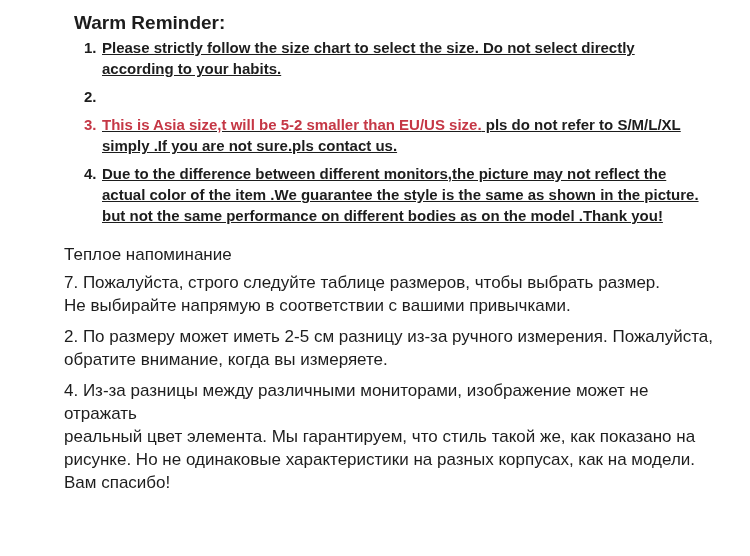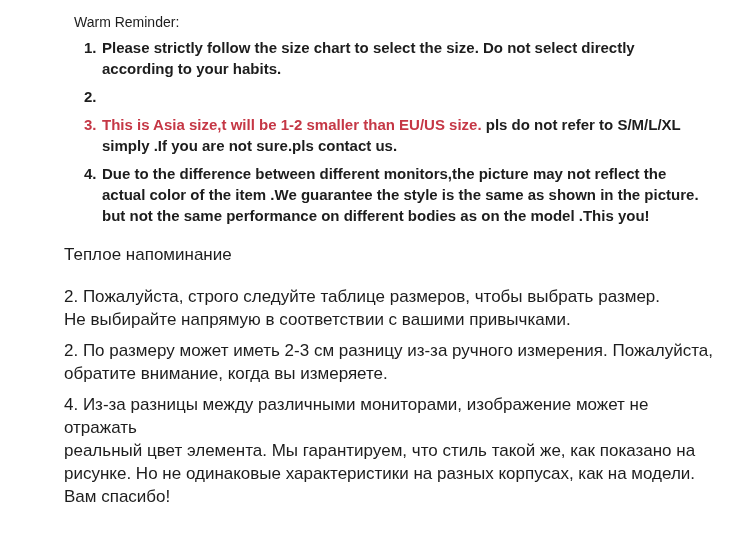--- a/index.html
+++ b/index.html
@@ -21,54 +21,55 @@
   }
   
   .en {
     padding: 12px 30px 0 74px;
     font-family: "Liberation Sans", sans-serif;
     font-weight: bold;
     font-size: 15px;
     line-height: 21px;
   }
   .en-title {
-    font-size: 14px;
-    font-weight: normal;
+    font-size: 19px;
+    font-weight: bold;
     margin: 0 0 4px 0;
   }
   .en-list {
     list-style: none;
     padding-left: 10px;
   }
   .en-item {
     display: flex;
     margin-bottom: 7px;
   }
   .en-item .num {
     flex: 0 0 auto;
     min-width: 13px;
     margin-right: 5px;
   }
   .txt {
     white-space: pre-line;
+    text-decoration: underline;
   }
   .red { color: var(--red-color); }
   .num.red-num { color: var(--red-color); }
   
   .ru {
     padding: 10px 28px 0 64px;
     font-family: "Liberation Sans", sans-serif;
     font-weight: normal;
     font-size: 17px;
     line-height: 23px;
   }
   .ru-title {
     font-size: 17px;
     font-weight: normal;
-    margin: 0 0 19px 0;
+    margin: 0 0 5px 0;
   }
   .ru-item {
     margin-bottom: 8px;
     white-space: pre-line;
   }
 </style>
 </head>
 <body>
 
 <div class="page">
@@ -79,37 +80,37 @@
       <li class="en-item">
           <span class="num">1.</span>
           <div class="txt"><span class="red"></span><span>Please strictly follow the size chart to select the size. Do not select directly
 according to your habits.</span></div>
         </li>
       <li class="en-item">
           <span class="num">2.</span>
         </li>
       <li class="en-item">
           <span class="num red-num">3.</span>
-          <div class="txt"><span class="red">This is Asia size,t will be 1-2 smaller than EU/US size.</span><span> pls do not refer to S/M/L/XL
+          <div class="txt"><span class="red">This is Asia size,t will be 5-2 smaller than EU/US size.</span><span> pls do not refer to S/M/L/XL
 simply .If you are not sure.pls contact us.</span></div>
         </li>
       <li class="en-item">
           <span class="num">4.</span>
           <div class="txt"><span class="red"></span><span>Due to the difference between different monitors,the picture may not reflect the
 actual color of the item .We guarantee the style is the same as shown in the picture.
-but not the same performance on different bodies as on the model .This you!</span></div>
+but not the same performance on different bodies as on the model .Thank you!</span></div>
         </li>
     </ol>
   </section>
 
   <section class="ru">
     <h2 class="ru-title">Теплое напоминание</h2>
-    <div class="ru-item"><span class="red"></span><span>2. Пожалуйста, строго следуйте таблице размеров, чтобы выбрать размер.
+    <div class="ru-item"><span class="red"></span><span>7. Пожалуйста, строго следуйте таблице размеров, чтобы выбрать размер.
 Не выбирайте напрямую в соответствии с вашими привычками.</span></div>
-    <div class="ru-item"><span class="red"></span><span>2. По размеру может иметь 2-3 см разницу из-за ручного измерения. Пожалуйста,
+    <div class="ru-item"><span class="red"></span><span>2. По размеру может иметь 2-5 см разницу из-за ручного измерения. Пожалуйста,
 обратите внимание, когда вы измеряете.</span></div>
     <div class="ru-item"><span class="red"></span><span>4. Из-за разницы между различными мониторами, изображение может не отражать
 реальный цвет элемента. Мы гарантируем, что стиль такой же, как показано на
 рисунке. Но не одинаковые характеристики на разных корпусах, как на модели.
 Вам спасибо!</span></div>
   </section>
 
 </div>
 
 </body></html>

